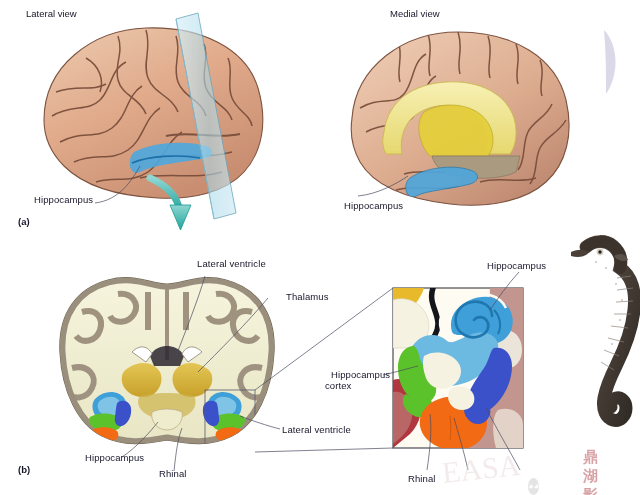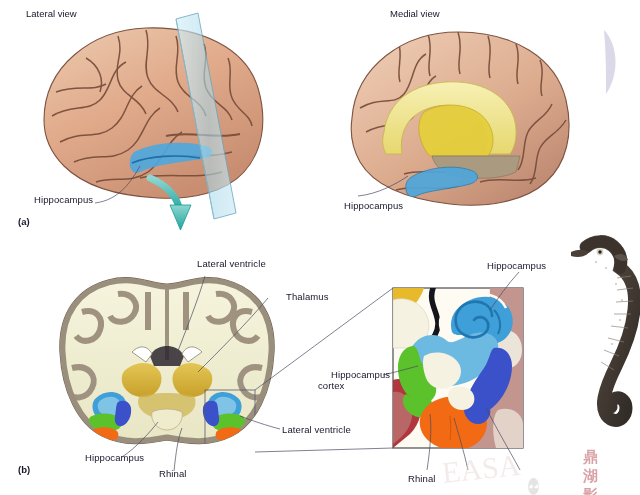--- a/index.html
+++ b/index.html
@@ -299,21 +299,21 @@
 
   <div class="lbl" style="left:85px;top:452px;">Hippocampus</div>
 
   <div class="lbl" style="left:159px;top:468px;">Rhinal</div>
 
   <div class="panel-tag" style="left:18px;top:464px;">(b)</div>
 
   <div class="lbl" style="left:487px;top:260px;">Hippocampus</div>
 
   <div class="lbl" style="left:331px;top:369px;">Hippocampus</div>
-  <div class="lbl" style="left:318px;top:380px;">cortex</div>
+  <div class="lbl" style="left:325px;top:380px;">cortex</div>
 
   <div class="lbl" style="left:408px;top:473px;">Rhinal</div>
 
   <div class="lbl" style="left:450px;top:473px;margin-top:20px;">Perirhinal</div>
 
   <div class="lbl" style="left:507px;top:498px;">Parahippocampal</div>
 
   <div class="ghost" style="left:442px;top:452px;">EASA</div>
 
   <div class="wm" style="left:528px;top:448px;">

